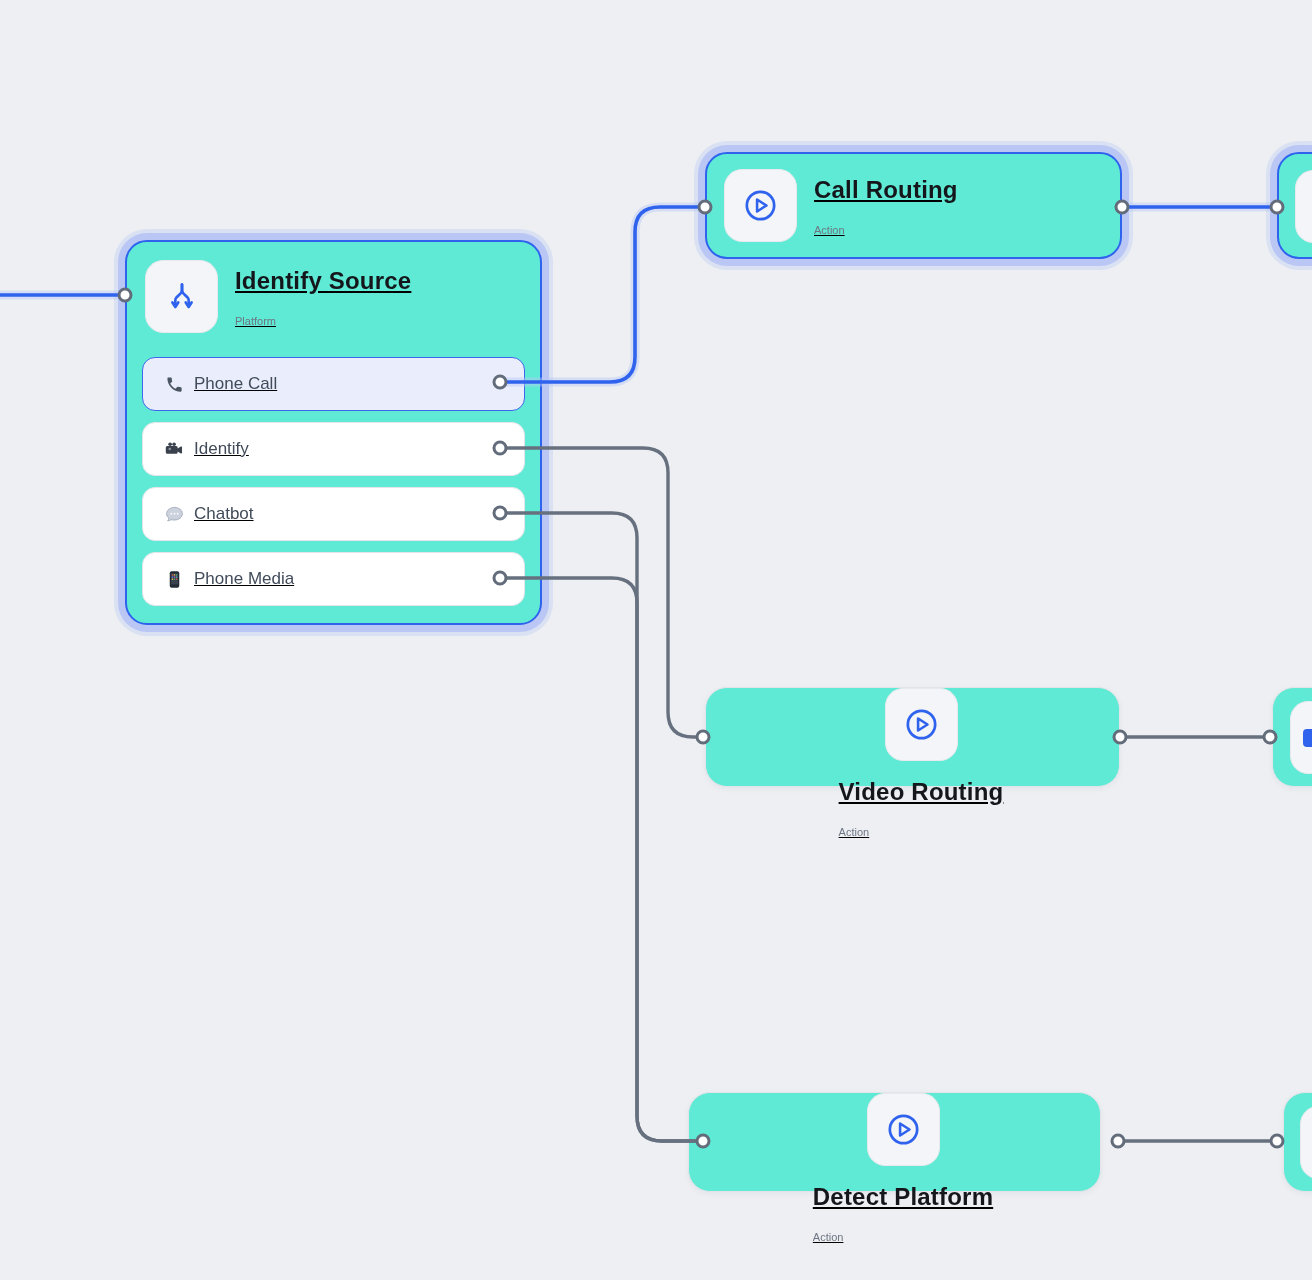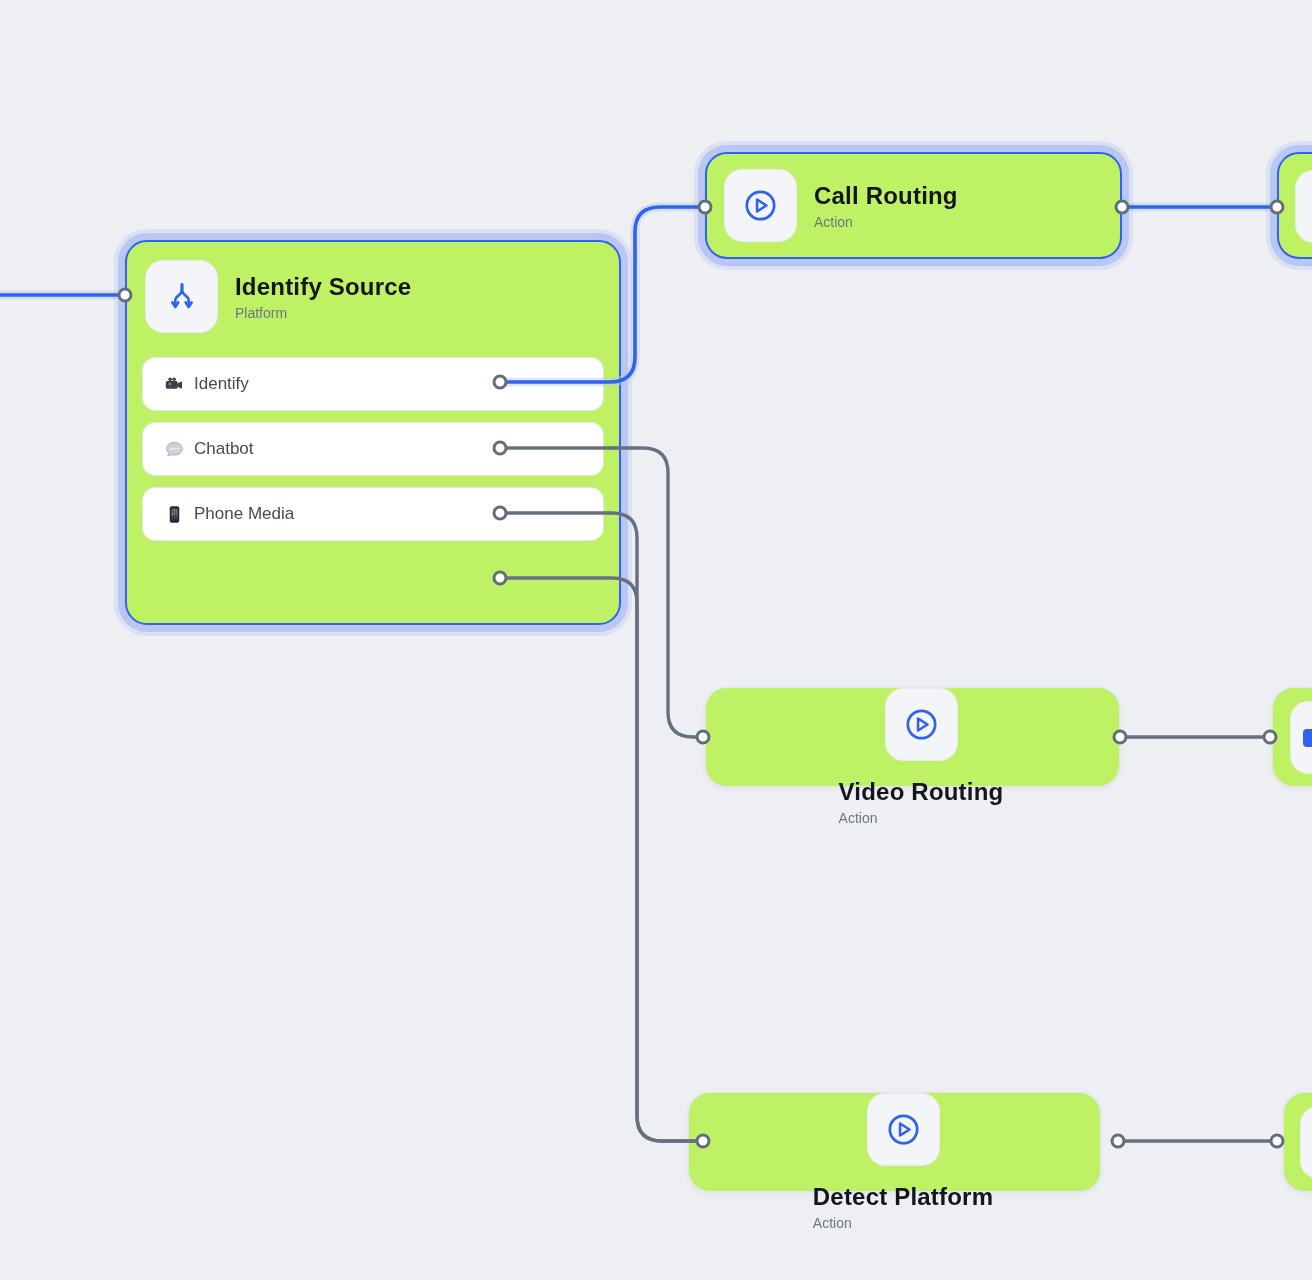--- a/index.html
+++ b/index.html
@@ -18,23 +18,24 @@
     width: 1312px; height: 1280px;
     z-index: 3; pointer-events: none;
   }
   .edge { fill: none; stroke-linecap: round; }
   .edge.blue { stroke: #2f63ee; stroke-width: 3.6px; }
   .edge.gray { stroke: #66707f; stroke-width: 3.4px; }
   .edge-glow { fill: none; stroke: #b9c8f6; stroke-width: 9px; opacity: 0.45; stroke-linecap: round; }
 
   .node {
     position: absolute;
-    background: #bef264;
+    background: #5eead4;
     border-radius: 22px;
     z-index: 2;
+    text-decoration: underline;
   }
   .node.plain {
     border: 1.5px solid #e2e4ea;
     box-shadow: 0 2px 6px rgba(20,30,60,0.05);
     flex-direction: column;
   }
   .node.selected {
     border: 2.5px solid #2f63ee;
     box-shadow: 0 0 0 7px #bac7f5, 0 0 0 11px rgba(130,158,245,0.18);
   }
@@ -43,21 +44,21 @@
 
   .icon-box {
     width: 73px; height: 73px; flex: 0 0 73px;
     border-radius: 18px;
     background: #f4f5f8;
     border: 1.5px solid #e7e9ee;
     display: flex; align-items: center; justify-content: center;
   }
 
   .node-title { font-size: 24px; font-weight: 700; color: #14161b; letter-spacing: 0.2px; }
-  .node-sub { font-size: 14px; color: #6e7683; margin-top: 4px; }
+  .node-sub { font-size: 11px; color: #6e7683; margin-top: 20px; }
 
   .decision-header { display: flex; align-items: center; gap: 17px; padding: 18px 18px 0 18px; margin-bottom: 24px; }
 
   .options { padding: 0 15px; }
   .option {
     position: relative;
     height: 54px; margin-bottom: 11px;
     border-radius: 13px;
     background: #ffffff;
     border: 1.5px solid #e3e5eb;
@@ -102,36 +103,44 @@
     <path class="edge blue" d="M 0 295 L 119 295"></path>
     <path class="edge blue" d="M 505 382 L 610 382 Q 635 382 635 357 L 635 232 Q 635 207 660 207 L 699 207"></path>
     <path class="edge blue" d="M 1128 207 L 1271 207"></path>
     <path class="edge gray" d="M 505 448 L 643 448 Q 668 448 668 473 L 668 712 Q 668 737 693 737 L 697 737"></path>
     <path class="edge gray" d="M 505 513 L 612 513 Q 637 513 637 538 L 637 1116 Q 637 1141 662 1141 L 697 1141"></path>
     <path class="edge gray" d="M 505 578 L 612 578 Q 637 578 637 603 L 637 1116 Q 637 1141 662 1141 L 697 1141"></path>
     <path class="edge gray" d="M 1126 737 L 1264 737"></path>
     <path class="edge gray" d="M 1124 1141 L 1271 1141"></path>
   </svg>
 
-  <div class="node selected" style="left:125px; top:240px; width:496px; height:385px;">
+  <div class="node selected" style="left:125px; top:240px; width:417px; height:385px;">
     <div class="decision-header">
       <div class="icon-box">
         <svg viewBox="0 0 48 48" width="40" height="40" fill="none" stroke="#2f63ee" stroke-width="3.2" stroke-linecap="round" stroke-linejoin="round">
           <path d="M24 9 L24 16 C24 22 16 22 16 28 L16 34"></path>
           <path d="M24 9 L24 16 C24 22 32 22 32 28 L32 34"></path>
           <path d="M12.5 30.5 L16 36 L19.5 30.5"></path>
           <path d="M28.5 30.5 L32 36 L35.5 30.5"></path>
         </svg>
       </div>
       <div class="node-text">
         <div class="node-title">Identify Source</div>
         <div class="node-sub">Platform</div>
       </div>
     </div>
     <div class="options">
+      <div class="option selected">
+        <span class="opt-icon">
+          <svg viewBox="0 0 24 24" width="19" height="19">
+              <path fill="#4b5563" d="M6.62 10.79c1.44 2.83 3.76 5.14 6.59 6.59l2.2-2.21c.27-.27.67-.36 1.02-.24 1.12.37 2.33.57 3.57.57.55 0 1 .45 1 1V20c0 .55-.45 1-1 1-9.39 0-17-7.61-17-17 0-.55.45-1 1-1h3.5c.55 0 1 .45 1 1 0 1.25.2 2.45.57 3.57.11.35.03.74-.25 1.02l-2.2 2.2z"></path>
+            </svg>
+        </span>
+        <span class="opt-label">Phone Call</span>
+      </div>
       <div class="option">
         <span class="opt-icon">
           <svg viewBox="0 0 24 24" width="19" height="19">
             <circle cx="6.5" cy="5.4" r="2.3" fill="#3a414d"></circle>
               <circle cx="11.5" cy="5.4" r="2.3" fill="#3a414d"></circle>
             <path fill="#3a414d" d="M3 7.5h11a2 2 0 0 1 2 2v1.2l4-2.5a1 1 0 0 1 1.5.9v6.9a1 1 0 0 1-1.5.9l-4-2.5v1.1a2 2 0 0 1-2 2H3a2 2 0 0 1-2-2v-6a2 2 0 0 1 2-2z"></path>
             <circle cx="6" cy="11.5" r="1.6" fill="#8b93a1"></circle>
           </svg>
         </span>
         <span class="opt-label">Identify</span>

